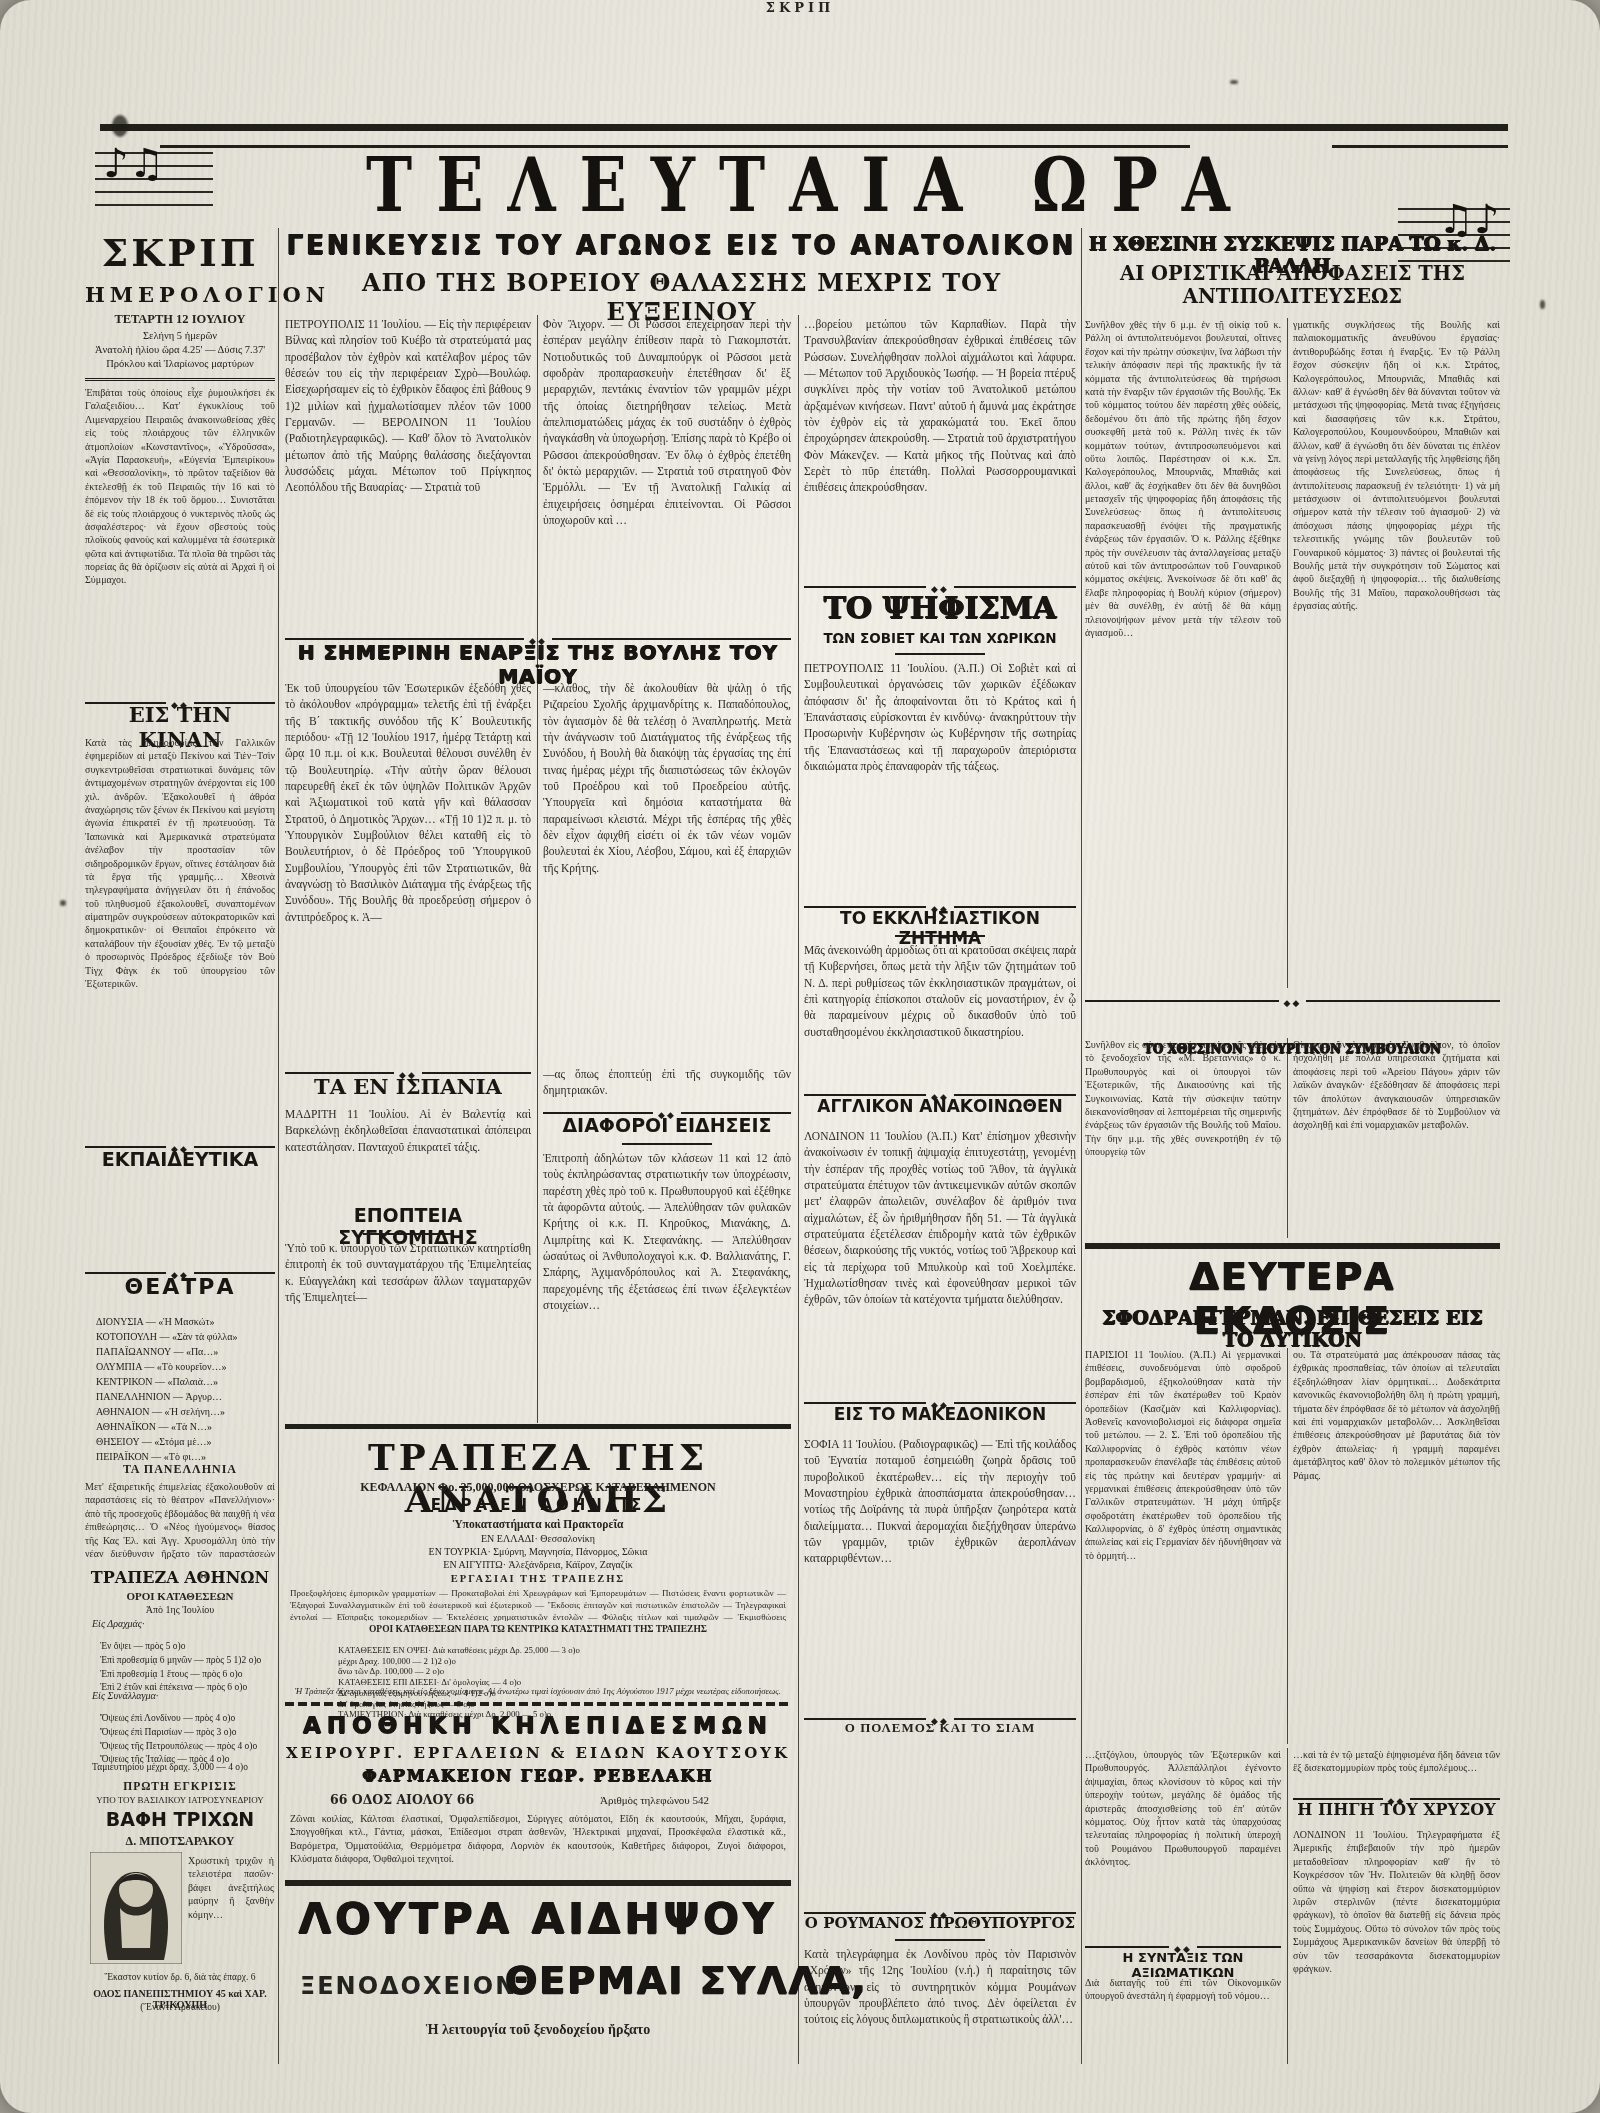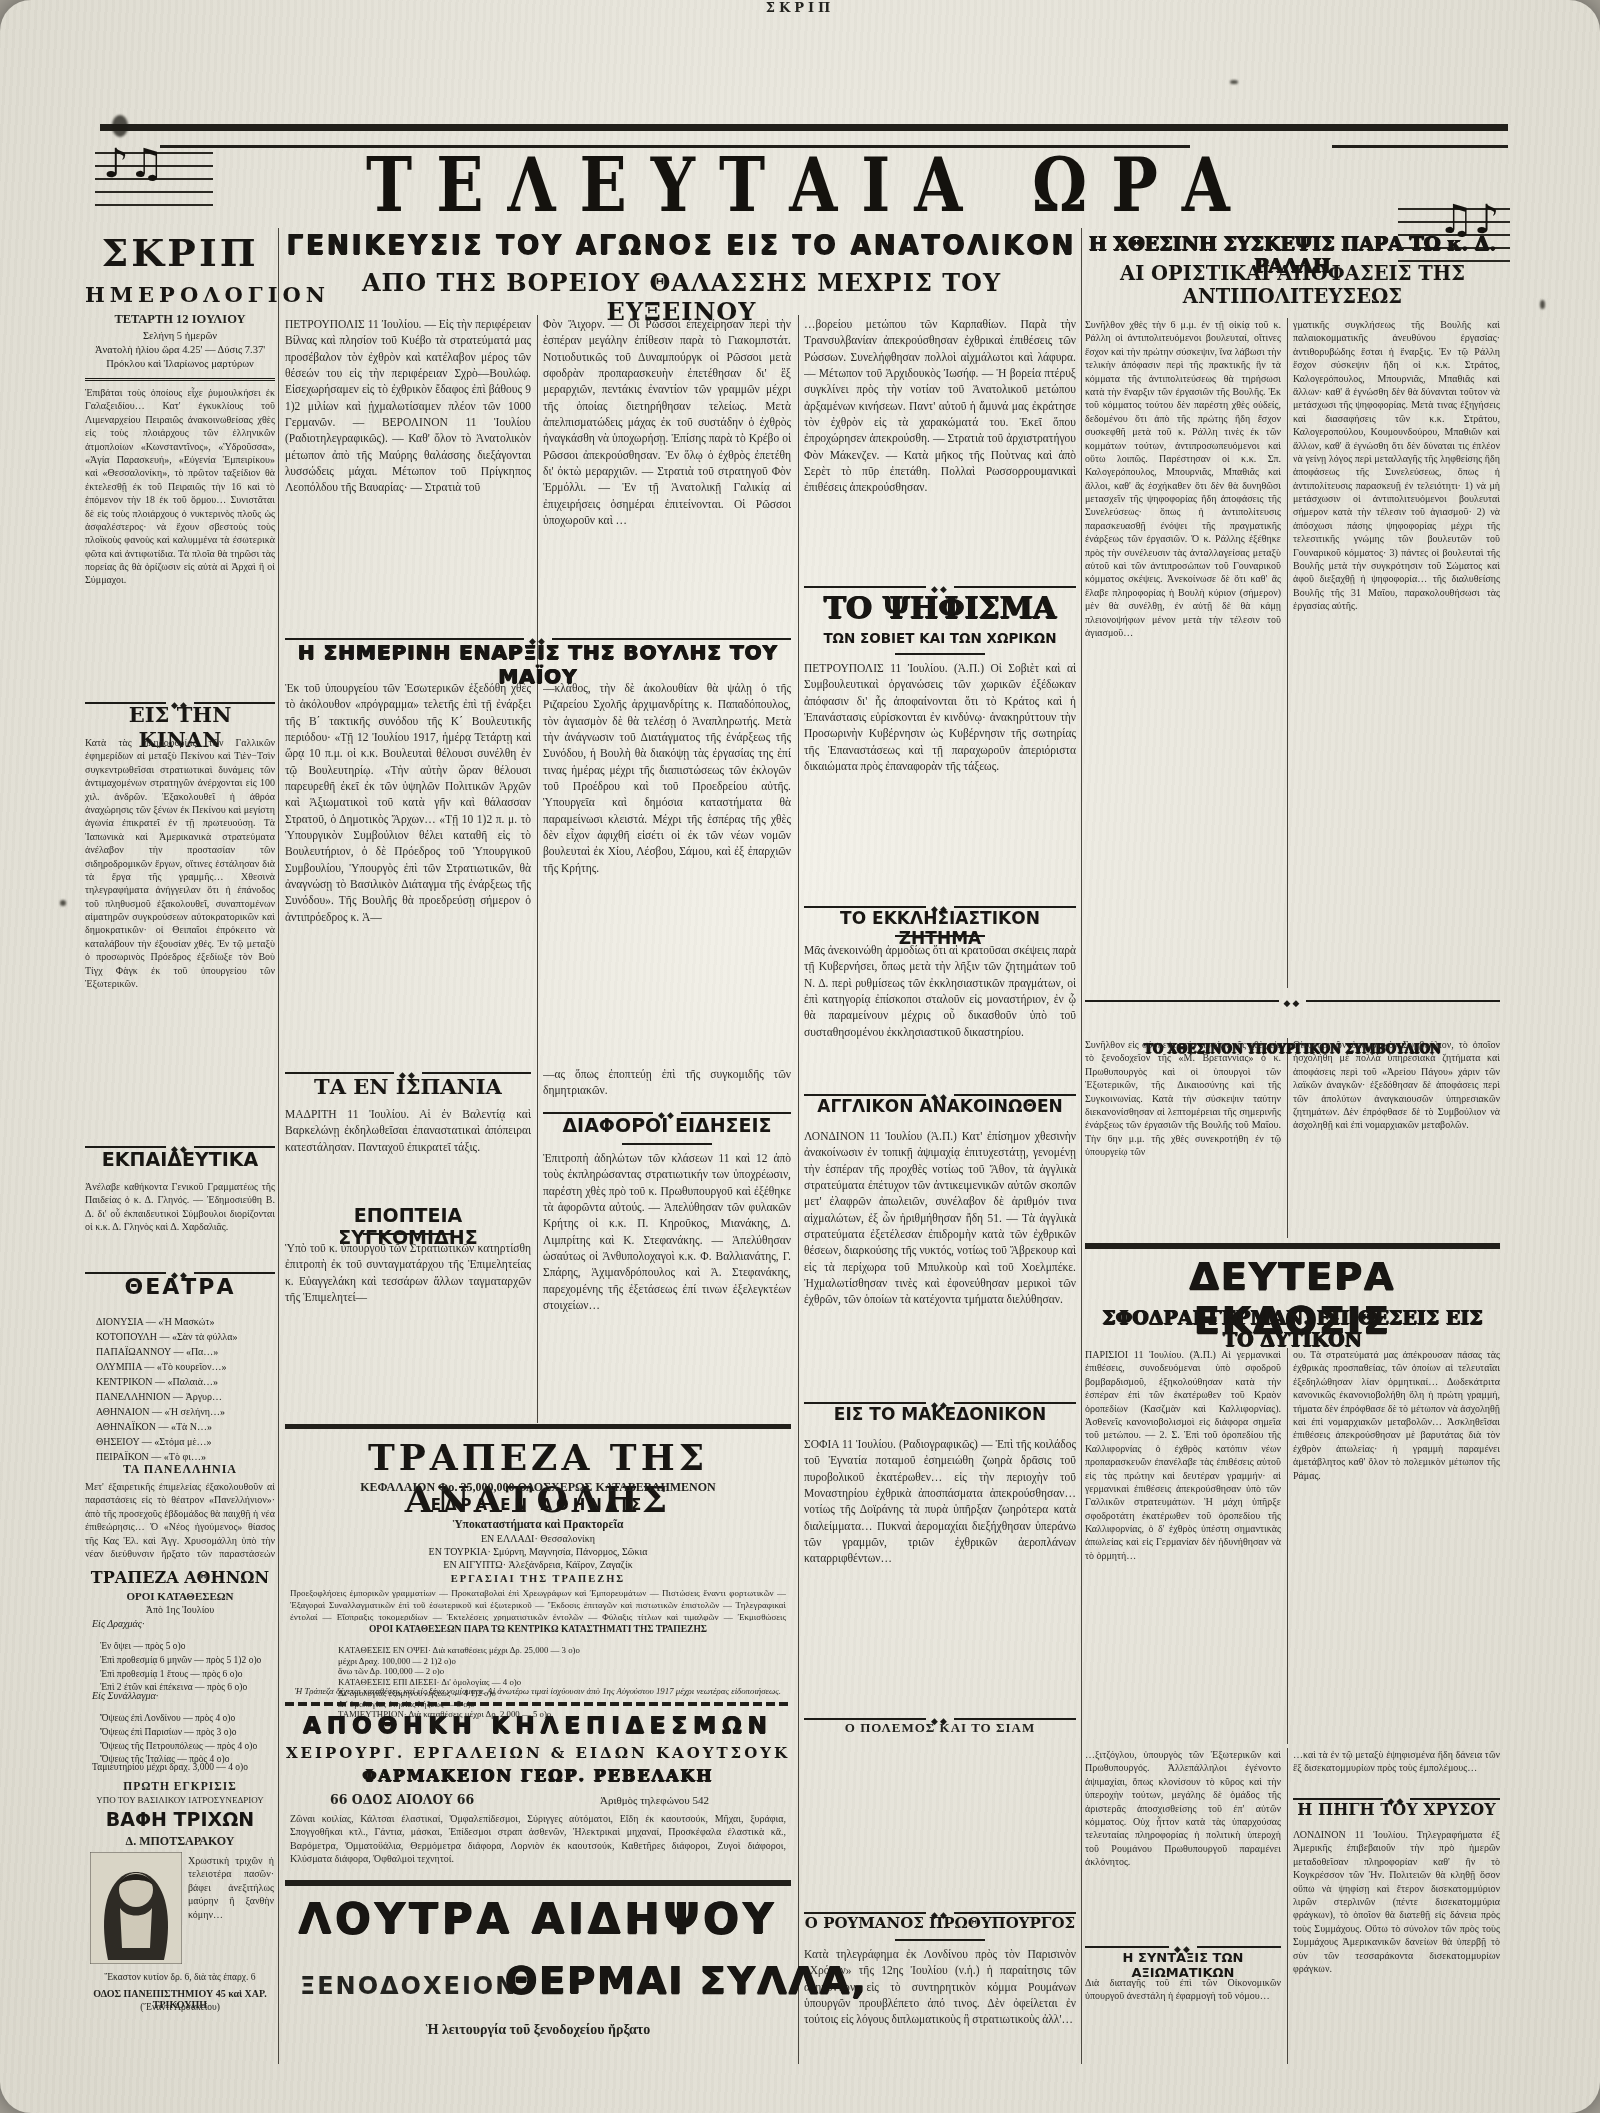--- a/index.html
+++ b/index.html
@@ -70,21 +70,20 @@
   <div class="abs ornrule" style="left:85px;top:694px;width:190px;">
       <span class="gem"></span>
     </div>
   <div class="abs hds" style="left:85px;top:702px;width:190px;font-size:21px;">ΕΙΣ ΤΗΝ ΚΙΝΑΝ</div>
   <div class="abs bt btsm" style="left:85px;top:736px;width:190px;height:398px;">Κατὰ τὰς πληροφορίας τῶν Γαλλικῶν ἐφημερίδων αἱ μεταξὺ Πεκίνου καὶ Τιὲν−Τσὶν συγκεντρωθεῖσαι στρατιωτικαὶ δυνάμεις τῶν ἀντιμαχομένων στρατηγῶν ἀνέρχονται εἰς 100 χιλ. ἀνδρῶν. Ἐξακολουθεῖ ἡ ἀθρόα ἀναχώρησις τῶν ξένων ἐκ Πεκίνου καὶ μεγίστη ἀγωνία ἐπικρατεῖ ἐν τῇ πρωτευούσῃ. Τὰ Ἰαπωνικὰ καὶ Ἀμερικανικὰ στρατεύματα ἀνέλαβον τὴν προστασίαν τῶν σιδηροδρομικῶν ἔργων, οἵτινες ἐστάλησαν διὰ τὰ ἔργα τῆς γραμμῆς… Χθεσινὰ τηλεγραφήματα ἀνήγγειλαν ὅτι ἡ ἐπάνοδος τοῦ πληθυσμοῦ ἐξακολουθεῖ, συναπτομένων αἱματηρῶν συγκρούσεων αὐτοκρατορικῶν καὶ δημοκρατικῶν· οἱ Θειπαῖοι ἐπρόκειτο νὰ καταλάβουν τὴν ἐξουσίαν χθές. Ἐν τῷ μεταξὺ ὁ προσωρινὸς Πρόεδρος ἐξεδίωξε τὸν Βοὺ Τίγχ Φὰγκ ἐκ τοῦ ὑπουργείου τῶν Ἐξωτερικῶν.</div>
 
   <div class="abs ornrule" style="left:85px;top:1138px;width:190px;">
       <span class="gem"></span>
     </div>
   <div class="abs hdg" style="left:85px;top:1148px;width:190px;font-size:19px;">ΕΚΠΑΙΔΕΥΤΙΚΑ</div>
-  <div class="abs bt btsm" style="left:85px;top:1180px;width:190px;height:82px;">Ἀνέλαβε καθήκοντα Γενικοῦ Γραμματέως τῆς Παιδείας ὁ κ. Δ. Γληνός. — Ἐδημοσιεύθη Β. Δ. δι' οὗ ἐκπαιδευτικοὶ Σύμβουλοι διορίζονται οἱ κ.κ. Δ. Γληνὸς καὶ Δ. Χαρδαλιᾶς.</div>
 
   <div class="abs ornrule" style="left:85px;top:1264px;width:190px;">
       <span class="gem"></span>
     </div>
   <div class="abs hdg" style="left:85px;top:1274px;width:190px;font-size:22px;letter-spacing:2px;">ΘΕΑΤΡΑ</div>
   <ul class="plain abs" style="left:88px;top:1306px;width:186px;font:10px/1.5 'Liberation Serif',serif;">
     <li>ΔΙΟΝΥΣΙΑ — «Ἡ Μασκώτ»</li>
     <li>ΚΟΤΟΠΟΥΛΗ — «Σὰν τὰ φύλλα»</li>
     <li>ΠΑΠΑΪΩΑΝΝΟΥ — «Πα…»</li>
     <li>ΟΛΥΜΠΙΑ — «Τὸ κουρεῖον…»</li>

